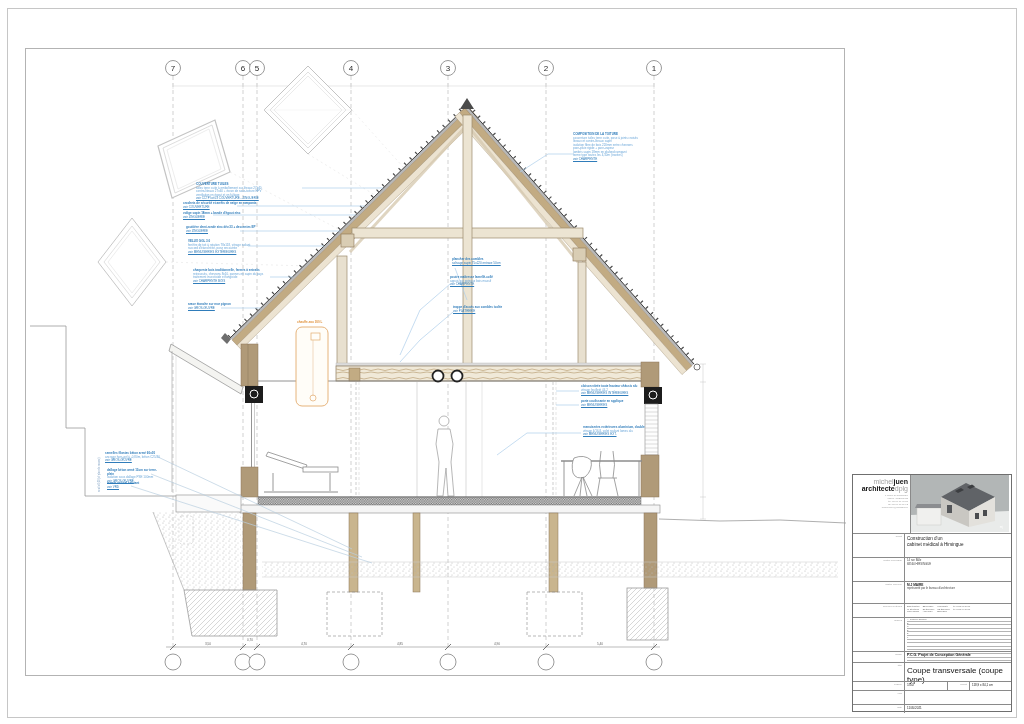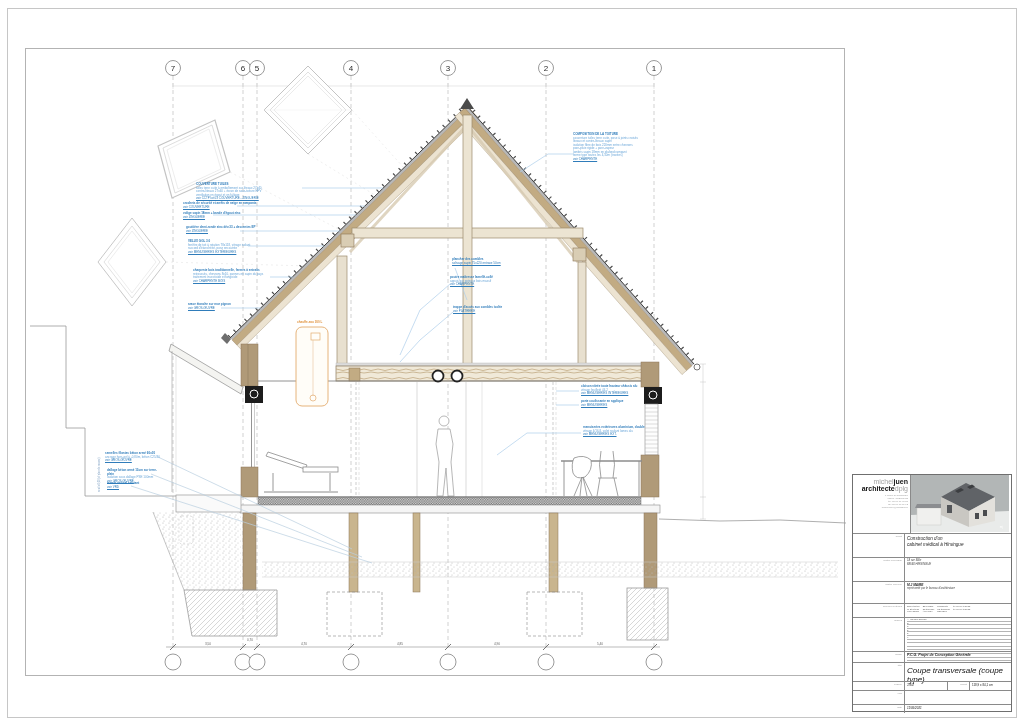--- a/index.html
+++ b/index.html
@@ -10,21 +10,21 @@
   .ann{position:absolute;font-size:3px;line-height:1.18;color:#6aa6d8;letter-spacing:0;}
   .ann div:first-child{color:#2f7cba;font-weight:bold;}
   .ann div:last-child{color:#2f7cba;text-decoration:underline;}
   .ann-orange{position:absolute;font-size:3px;color:#e0923c;font-weight:bold;}
   .vert-note{position:absolute;font-size:2.6px;color:#8aa8c8;transform:rotate(-90deg);transform-origin:left top;white-space:nowrap;}
   
   .tb{position:absolute;left:852px;top:474px;width:158px;height:236px;border:1px solid #6f6f6f;background:#fff;font-size:3px;color:#222;}
   .tb-row{position:relative;border-top:1px solid #8a8a8a;display:flex;}
   .tb-row:first-child{border-top:none;}
   .tb-label{width:52px;flex:0 0 52px;text-align:right;padding:1px 2px 0 0;font-size:2.5px;color:#9a9a9a;border-right:1px solid #8a8a8a;box-sizing:border-box;}
-  .tb-val{flex:1;padding:1px 2px;box-sizing:border-box;font-style:italic;}
+  .tb-val{flex:1;padding:1px 2px;box-sizing:border-box;}
   .tb-head{height:58px;display:flex;}
   .logo-cell{width:58px;flex:0 0 58px;padding:3px 2px 0 0;box-sizing:border-box;text-align:right;border-right:1px solid #8a8a8a;}
   .logo-l1{font-size:7px;color:#a2a2a2;}
   .logo-l1 b,.logo-l2 b{color:#141414;}
   .logo-l2{font-size:7px;color:#a2a2a2;margin-bottom:1.5px;}
   .logo-addr{font-size:2.4px;color:#9d9d9d;line-height:1.25;}
   .photo-cell{flex:1;}
   .proj-title{font-size:4.6px;line-height:1.3;padding-top:2px;}
   .client-lines,.sub-gray{font-size:2.8px;color:#444;line-height:1.3;}
   .moe-bold{font-size:3.2px;font-weight:bold;}

